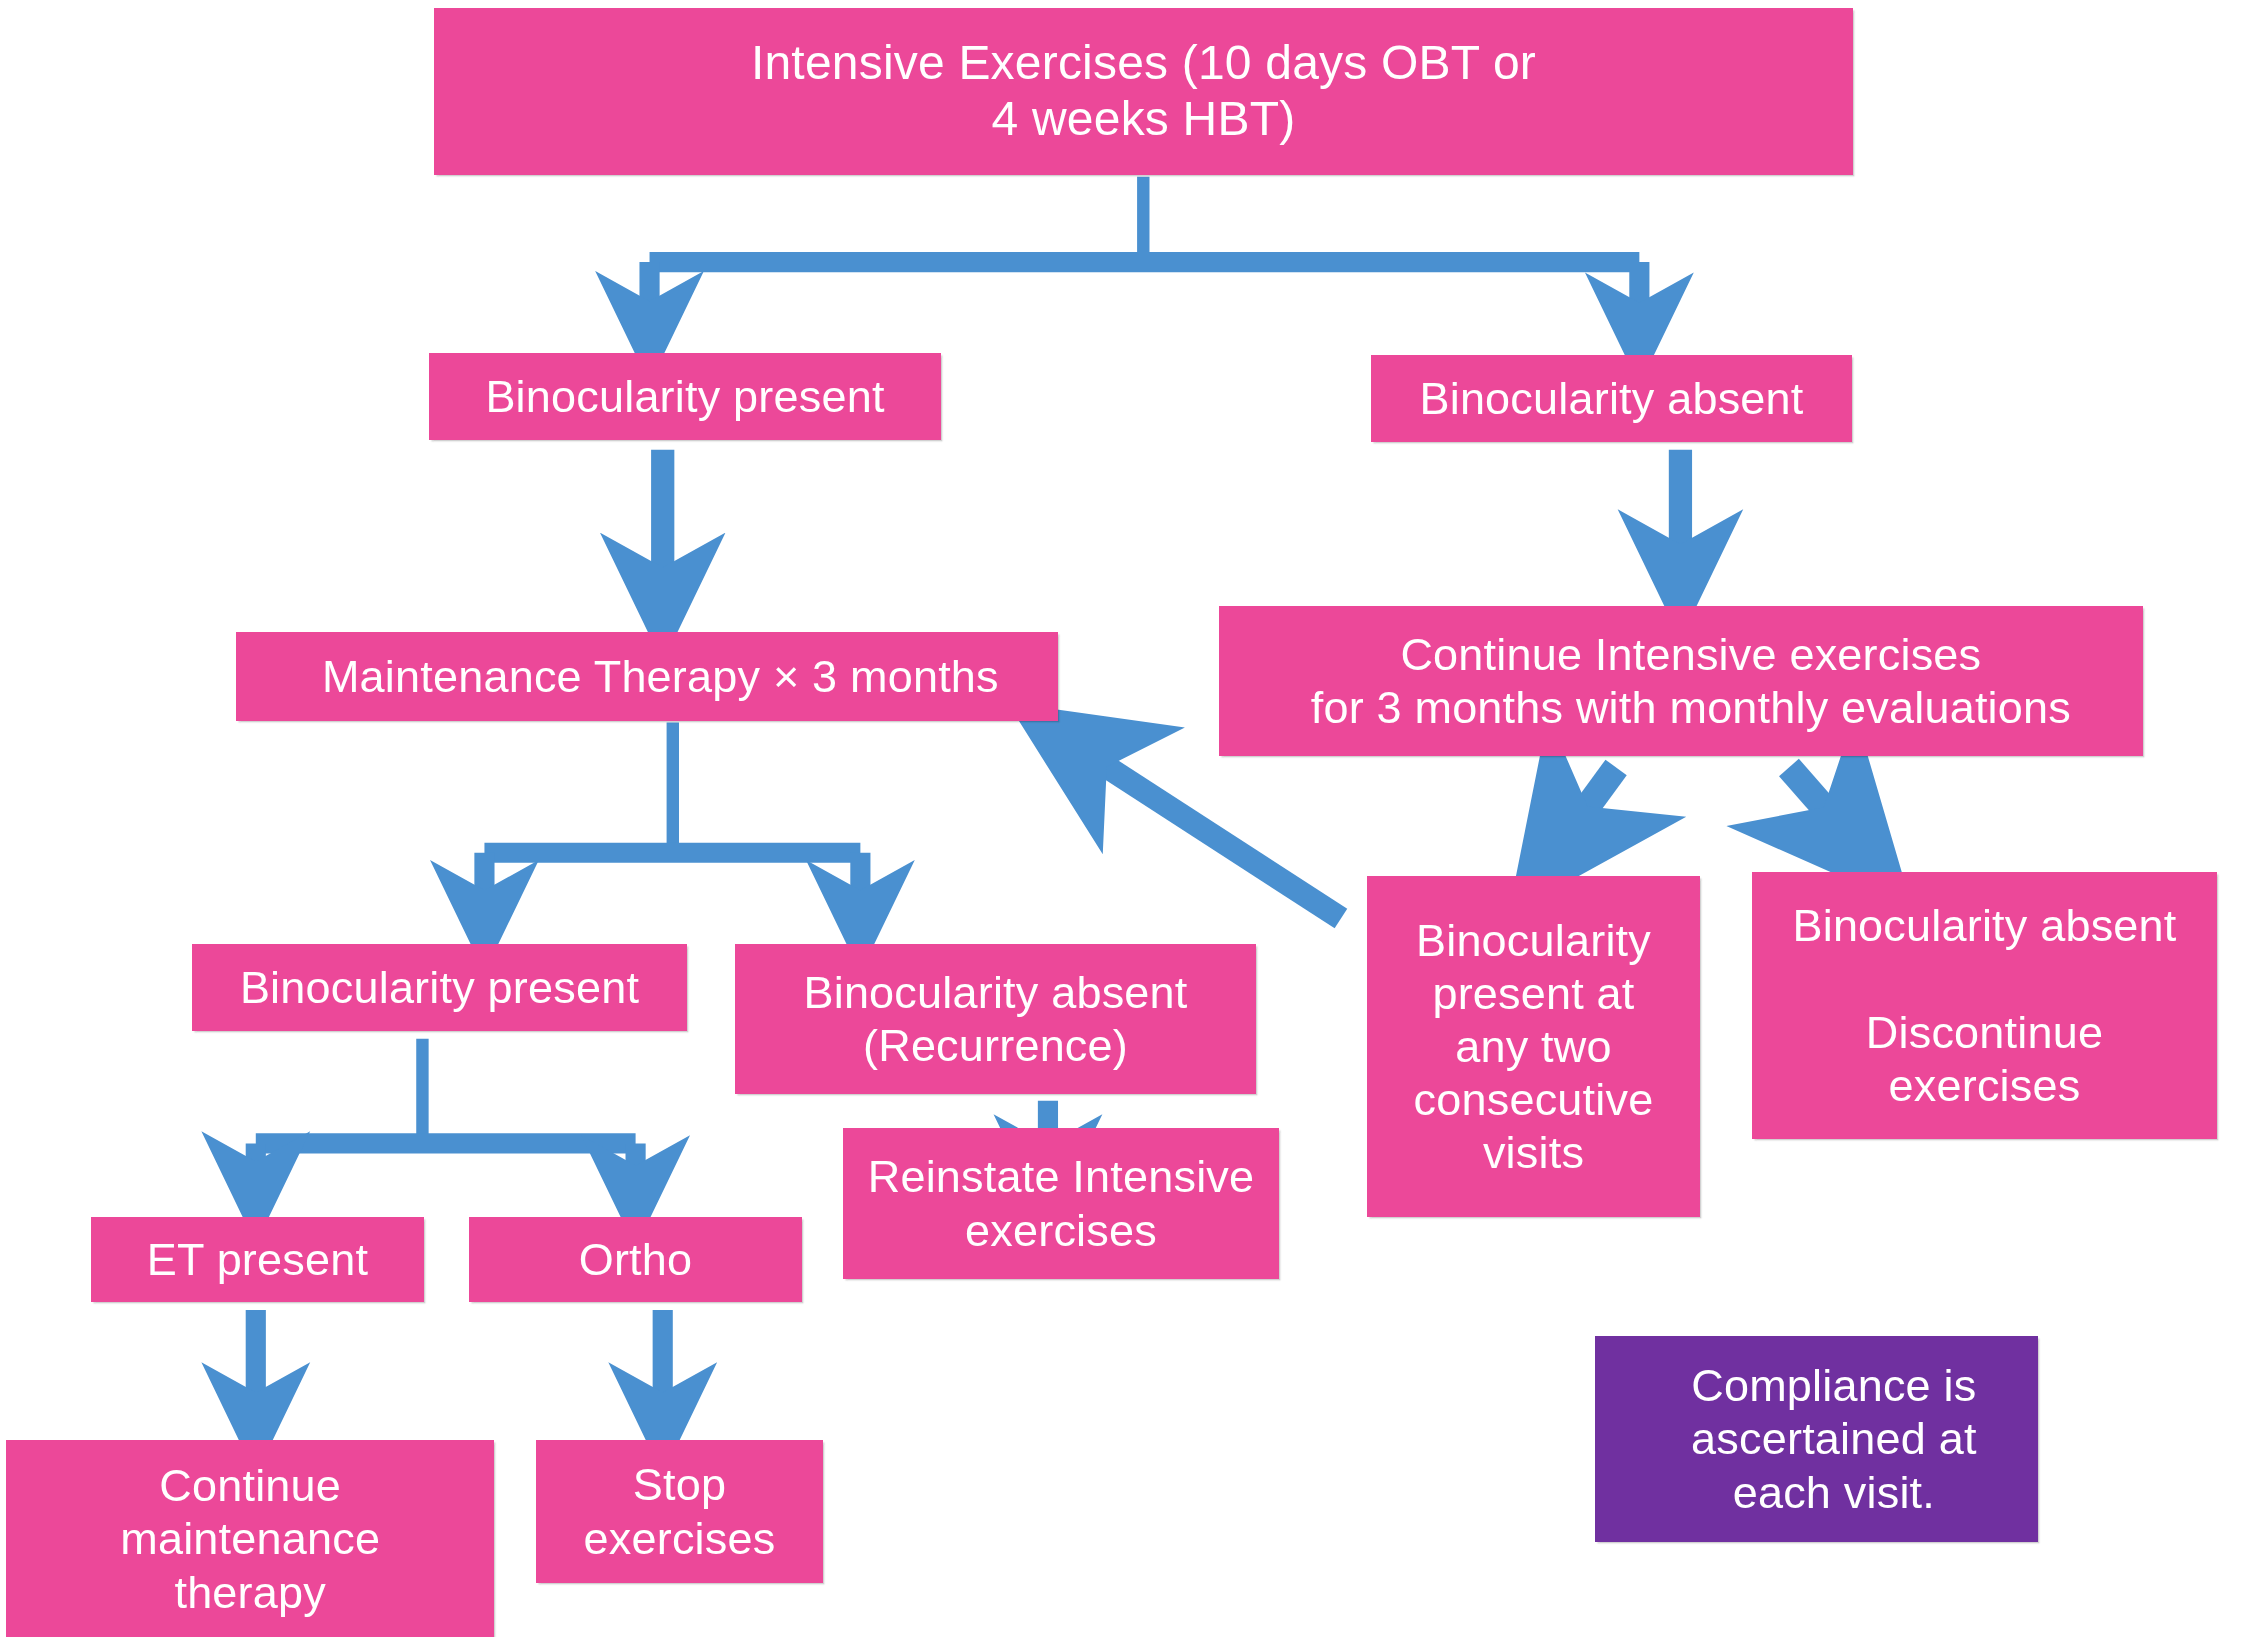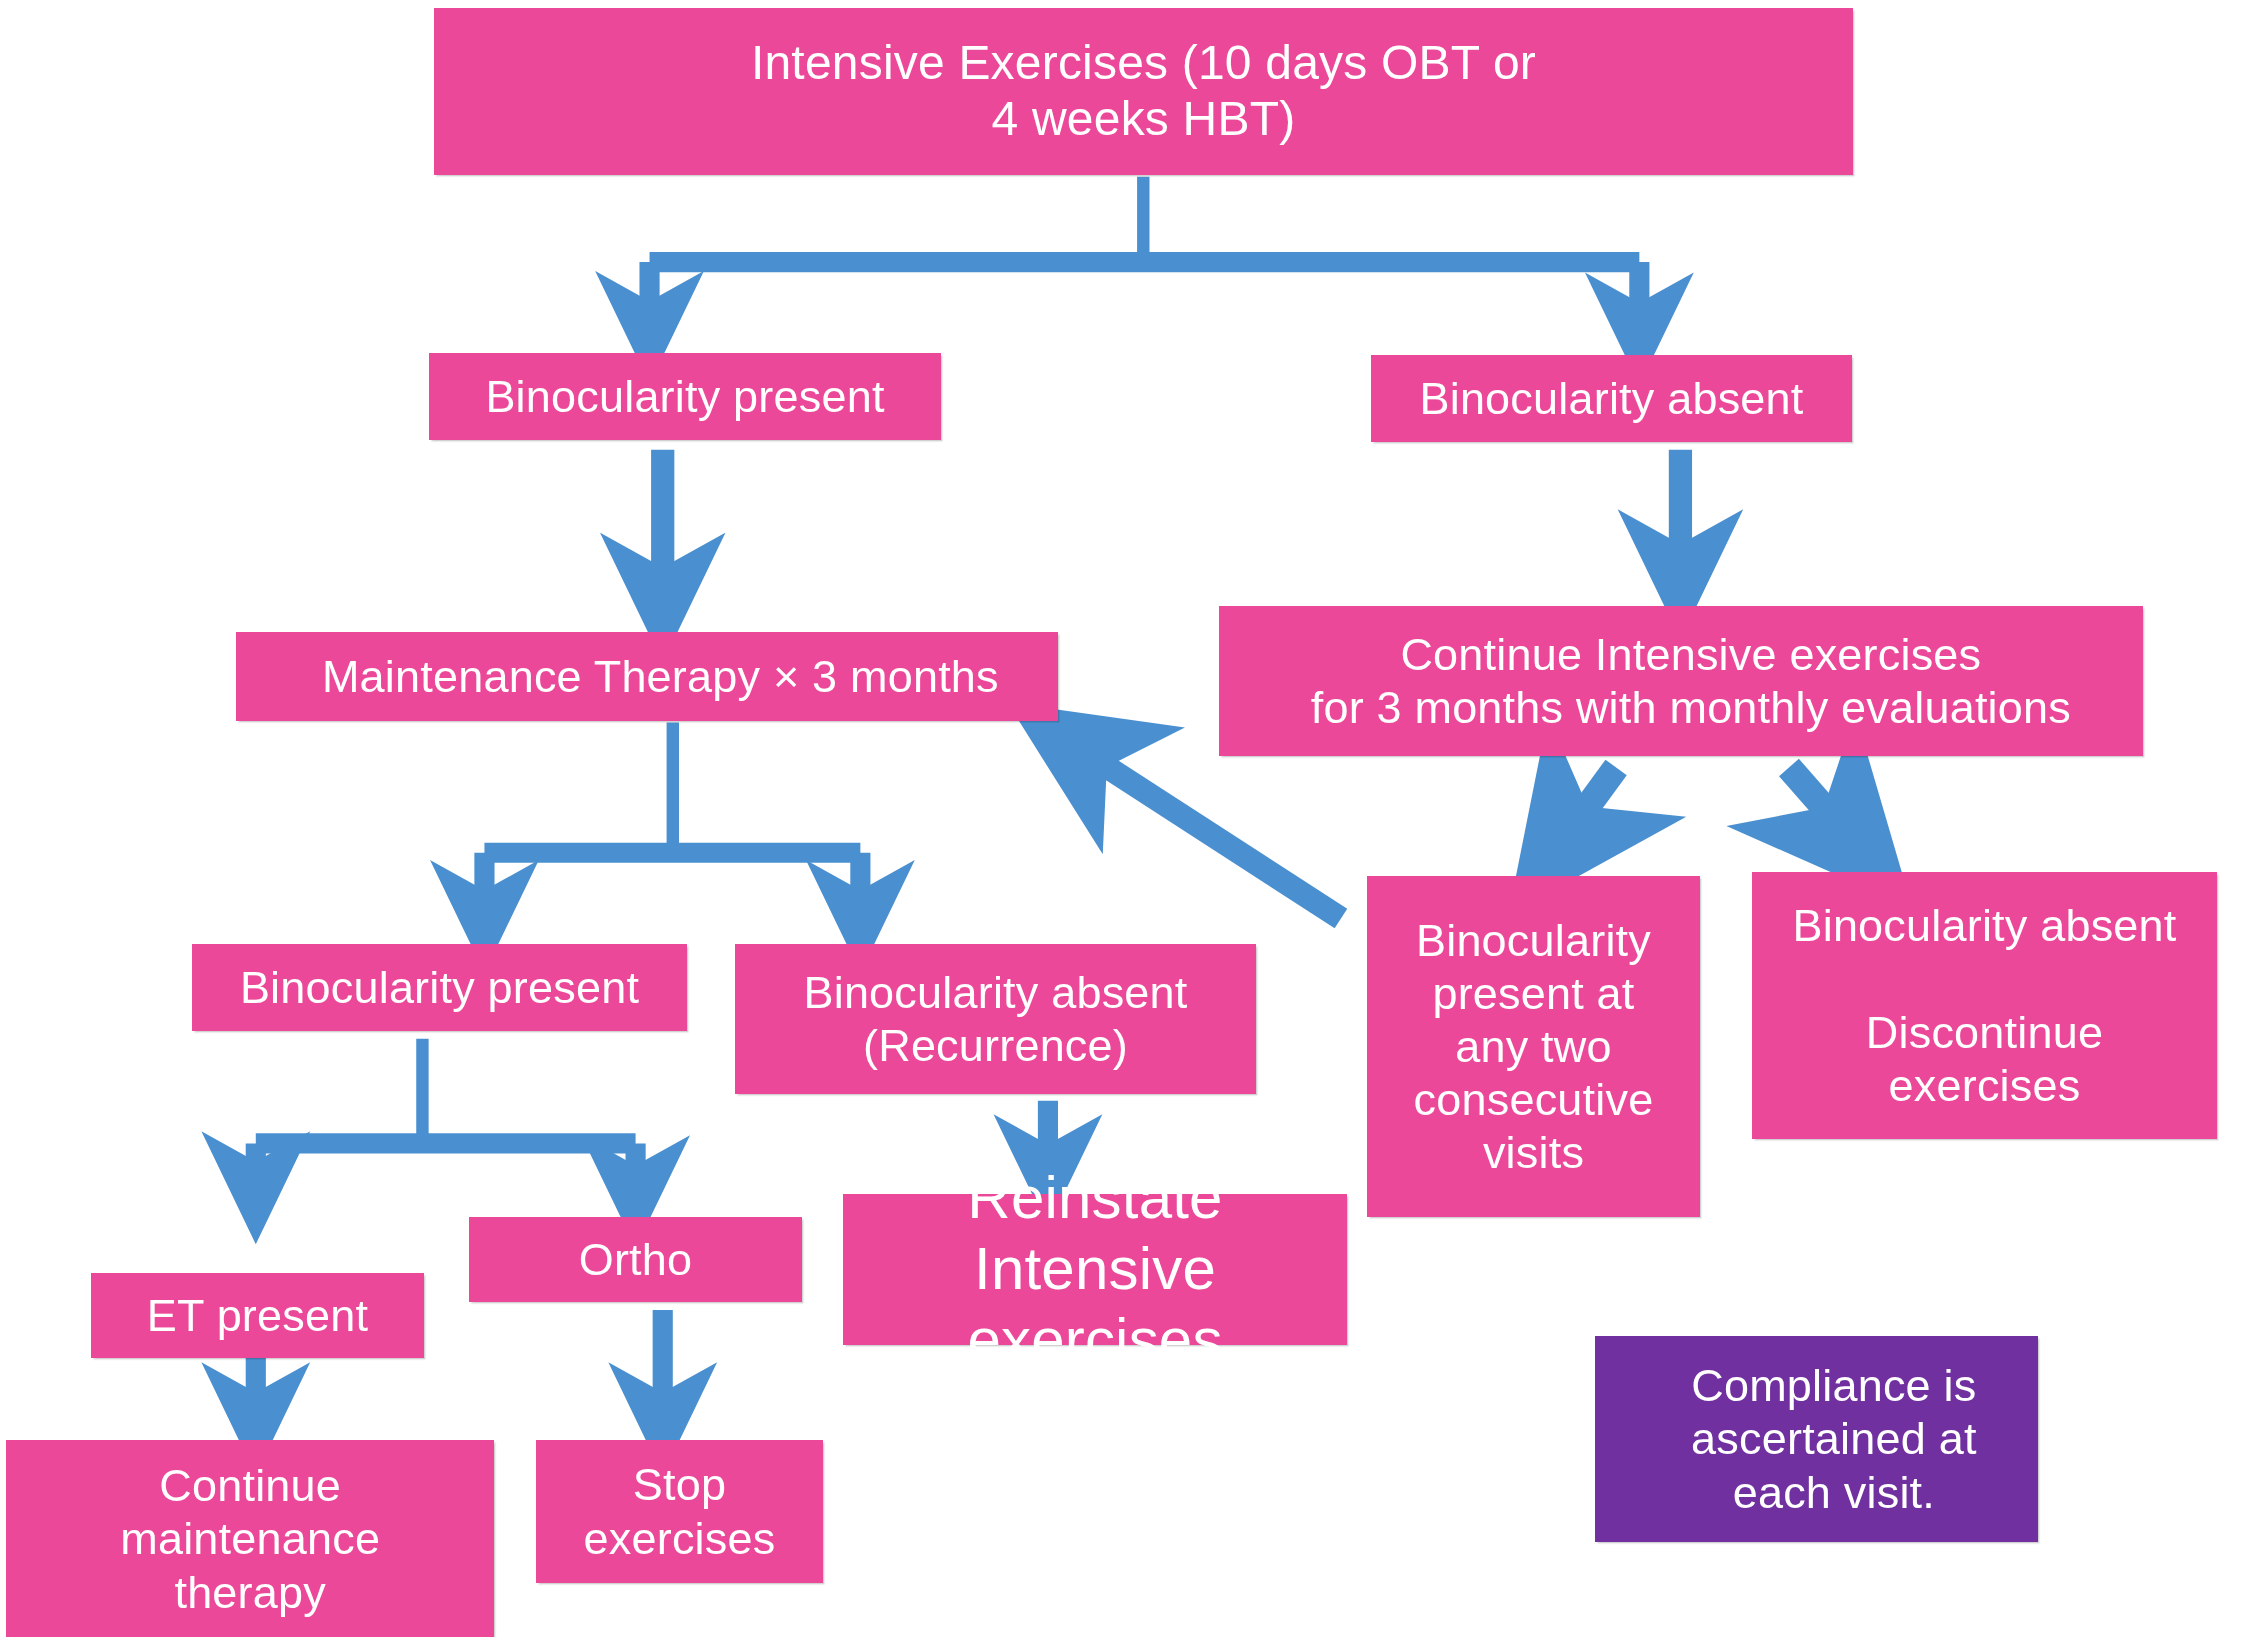--- a/index.html
+++ b/index.html
@@ -127,23 +127,23 @@
 (Recurrence)</div>
   <div class="node" style="left: 1367px; top: 876px; width: 333px; height: 341px; font-size: 45px;">Binocularity
 present at
 any two
 consecutive
 visits</div>
   <div class="node" style="left: 1752px; top: 872px; width: 465px; height: 267px; font-size: 45px;">Binocularity absent
 
 Discontinue
 exercises</div>
-  <div class="node" style="left: 91px; top: 1273px; width: 333px; height: 85px; font-size: 45px;">ET present</div>
+  <div class="node" style="left: 91px; top: 1217px; width: 333px; height: 85px; font-size: 45px;">ET present</div>
   <div class="node" style="left: 469px; top: 1217px; width: 333px; height: 85px; font-size: 45px;">Ortho</div>
-  <div class="node" style="left: 843px; top: 1194px; width: 504px; height: 151px; font-size: 60px;">Reinstate Intensive
+  <div class="node" style="left: 843px; top: 1128px; width: 436px; height: 151px; font-size: 45px;">Reinstate Intensive
 exercises</div>
   <div class="node" style="left: 6.2px; top: 1440px; width: 488px; height: 198px; font-size: 45px;">Continue
 maintenance
 therapy</div>
   <div class="node" style="left: 536px; top: 1440px; width: 287px; height: 143px; font-size: 45px;">Stop
 exercises</div>
   <div class="node purple" style="left: 1595px; top: 1336px; width: 443px; height: 206px; font-size: 45px;">Compliance is
 ascertained at
 each visit.</div>
 

